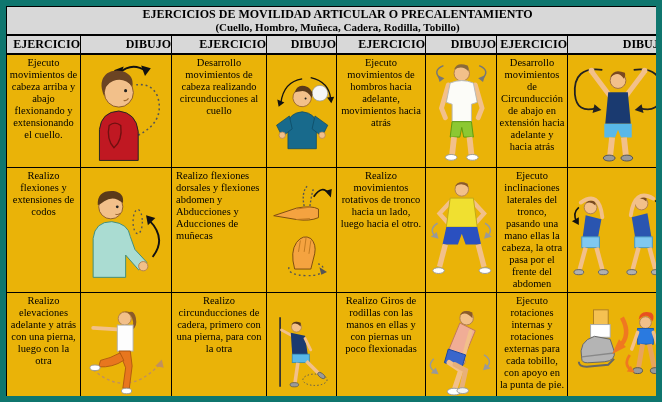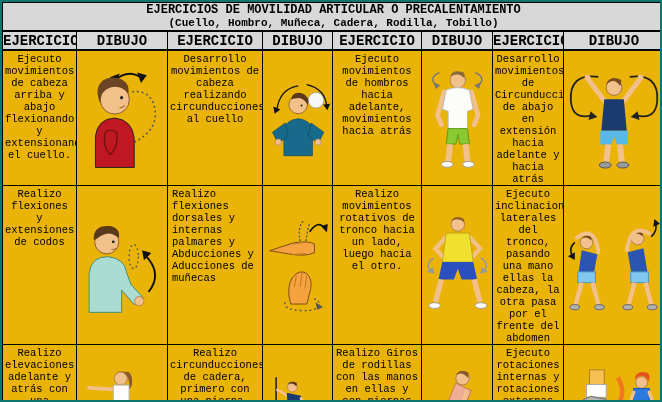--- a/index.html
+++ b/index.html
@@ -1,32 +1,32 @@
 <!DOCTYPE html>
 <html><head>
 <meta charset="utf-8">
 <style>
   html,body{margin:0;padding:0;background:#fff;}
   .page{
     width:662px;height:402px;box-sizing:border-box;
-    border:2px solid #0f766e;background:#fff;
-    font-family:Liberation Mono, monospace;color:#000;
+    border:6px solid #0f766e;background:#fff;
+    font-family:Liberation Serif, serif;color:#000;
     overflow:hidden;
   }
   table{width:100%;height:100%;border-collapse:collapse;table-layout:fixed;}
   td,th{border:1px solid #000;padding:0;vertical-align:top;overflow:hidden;background:#eab308;}
   .title-cell{
     background:#d8d8d8;text-align:center;
     border-bottom:2px solid #000;height:27px;vertical-align:middle;
   }
   .title{font-size:12px;font-weight:bold;line-height:13px;}
   .subtitle{font-size:11px;font-weight:bold;line-height:12px;}
   th{
-    background:#d8d8d8;font-size:14px;font-weight:bold;height:17px;
-    vertical-align:middle;text-align:center;border-bottom:2px solid #000;
+    background:#d8d8d8;font-size:12px;font-weight:bold;height:17px;
+    vertical-align:middle;text-align:right;border-bottom:2px solid #000;
   }
   .row1{height:113px;} .row2{height:125px;} .row3{height:119px;}
   .ex{font-size:10.5px;line-height:12px;text-align:center;padding:2px 2px 0 2px;}
   .ex-left{text-align:left;padding-left:4px;}
   .draw{vertical-align:middle;text-align:center;}
   .draw svg{display:block;margin:0 auto;width:98%;}
   .row1 .draw svg{height:108px;}
   .row2 .draw svg{height:120px;}
   .row3 .draw svg{height:114px;}
 </style>
@@ -160,21 +160,21 @@
         <ellipse cx="60" cy="46" rx="5" ry="13" fill="none" stroke="#555" stroke-width="1.4" stroke-dasharray="2 3"></ellipse>
         <circle cx="31" cy="30" r="13" fill="#f2c08a" stroke="#8a5a2a"></circle>
         <path d="M17 28 Q16 12 34 13 Q46 15 44 26 Q34 17 24 24 Q19 28 17 28Z" fill="#5a3a1a"></path>
         <circle cx="38" cy="30" r="1.5" fill="#222"></circle>
         <path d="M41 37 Q39 39 36 38" fill="none" stroke="#a06a30" stroke-width="1.1"></path>
         <path d="M12 106 L12 64 Q14 46 32 46 Q50 48 52 62 L57 76 L70 90 L61 98 L47 82 L47 106 Z" fill="#aadcd2" stroke="#3a8a7a"></path>
         <circle cx="66" cy="94" r="5" fill="#f2c08a" stroke="#b08050"></circle>
       </svg>
     </td>
     <td>
-            <div class="ex ex-left">Realizo flexiones dorsales y internas palmares y Abducciones y Aducciones de muñecas</div>
+            <div class="ex ex-left">Realizo flexiones dorsales y flexiones abdomen y Abducciones y Aducciones de muñecas</div>
           </td>
     <td class="draw">
       <svg viewBox="0 0 71 110">
         <path d="M6 40 L30 32 Q46 29 53 33 L53 42 Q44 46 30 44 Z" fill="#f5a340" stroke="#7a4a10"></path>
         <path d="M30 33 L44 31 M30 44 L44 43" stroke="#c07820" stroke-width="1"></path>
         <path d="M38 30 Q35 16 41 9 M44 30 Q46 16 48 11" fill="none" stroke="#555" stroke-width="1.4" stroke-dasharray="2 2"></path>
         <path d="M48 20 Q57 7 64 17" fill="none" stroke="#111" stroke-width="1.8"></path>
         <polygon points="66,21 60,14 67,12" fill="#111"></polygon>
         <path d="M28 96 Q23 78 30 68 Q37 59 45 64 Q51 70 49 80 L45 96 Z" fill="#f5a340" stroke="#7a4a10"></path>
         <path d="M34 66 L32 78 M40 63 L38 78 M45 66 L43 80" stroke="#c07820" stroke-width="1" fill="none"></path>

